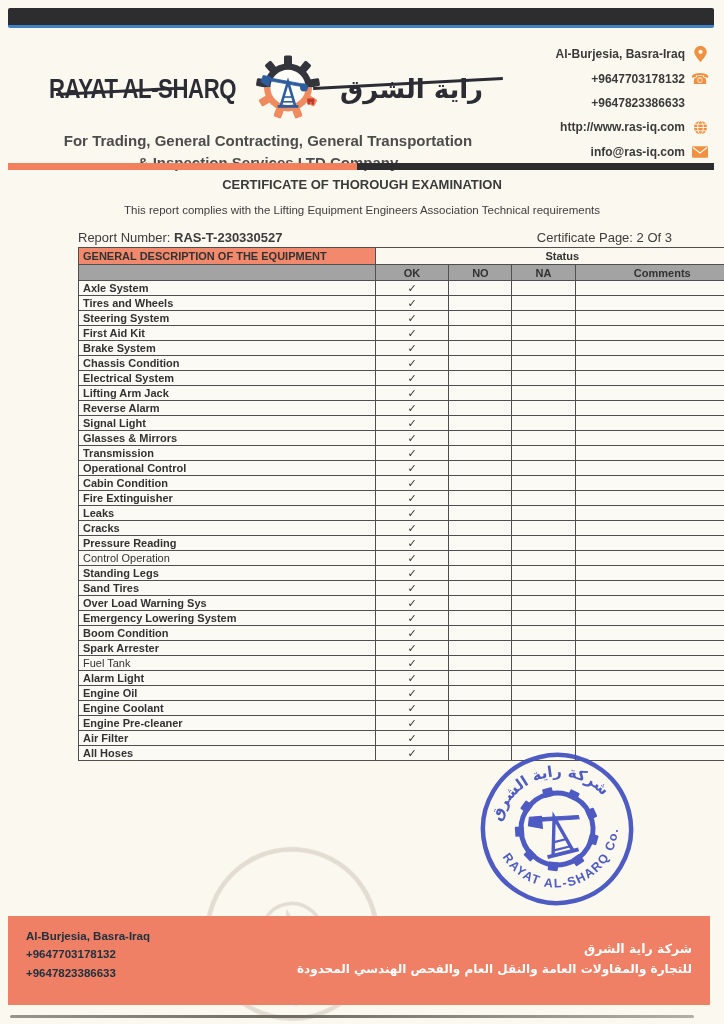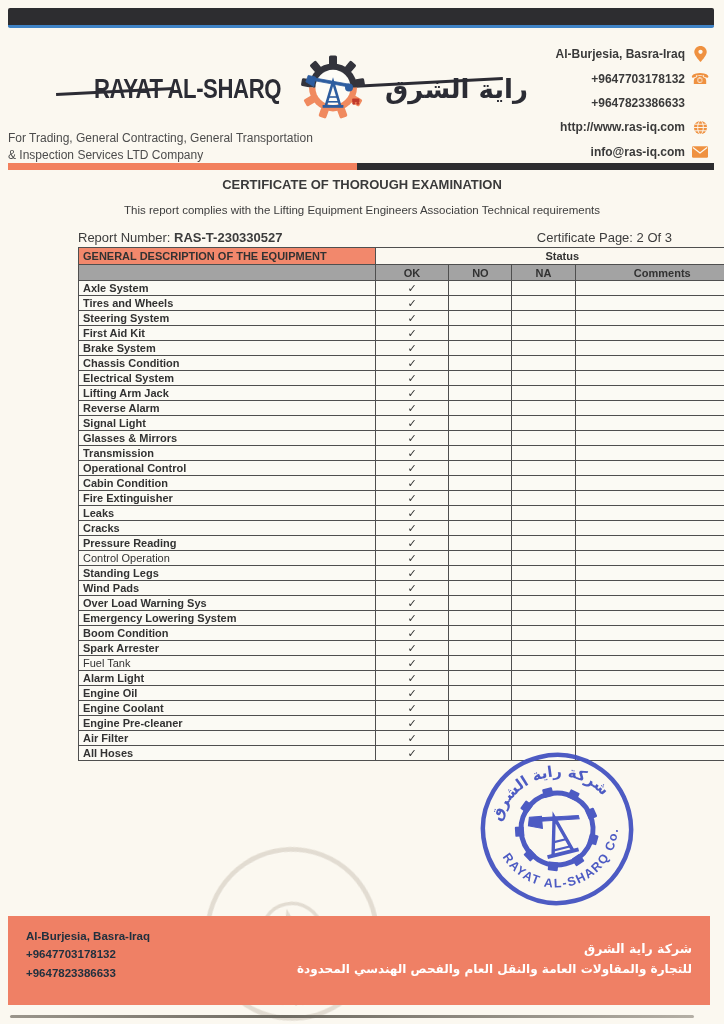--- a/index.html
+++ b/index.html
@@ -11,27 +11,27 @@
   .top-bar { position:absolute; left:8px; right:10px; top:8px; height:20px;
              background:#2d2d30; border-bottom:3px solid #3f83c6; border-radius:2px; }
 
   
   .header { position:absolute; left:8px; right:10px; top:32px; height:132px; display:flex; }
   .logo-area { flex:1; position:relative; }
   .swoosh { position:absolute; background:#2c2c34; height:3px; }
   .swoosh-left  { top:58px; left:48px;  width:118px; transform:rotate(-3deg); }
   .swoosh-right { top:50px; left:305px; width:190px; transform:rotate(-3deg); }
   .logo-row { position:absolute; top:18px; left:0; width:520px; display:flex;
-              align-items:center; justify-content:flex-end; gap:4px; }
+              align-items:center; justify-content:flex-start; gap:4px; }
   .company-en { font-size:27px; font-weight:700; letter-spacing:-0.5px; color:#2b2c34;
                 transform:scaleX(0.82); transform-origin:right center; }
   .company-ar { font-family:"DejaVu Sans",sans-serif; font-size:26px; font-weight:700; color:#2b2c34; }
   .gear-badge { width:96px; height:78px; flex:0 0 auto; }
-  .tagline { position:absolute; top:98px; left:0; width:520px; text-align:left;
-             font-size:12px; font-weight:400; color:#4c4c4c; line-height:1.45; }
+  .tagline { position:absolute; top:98px; left:0; width:520px; text-align:center;
+             font-size:15px; font-weight:700; color:#4c4c4c; line-height:1.45; }
 
   
   .contact-col { width:204px; padding-top:10px; display:flex; flex-direction:column; }
   .contact-row { display:flex; justify-content:flex-end; align-items:center; gap:7px;
                  height:29px; font-size:12px; font-weight:700; color:#3a3a3a; padding-right:6px; }
   .contact-icon { width:16px; height:16px; display:inline-flex; align-items:center;
                   justify-content:center; color:#ef9140; font-size:15px; }
   .contact-icon.empty { visibility:hidden; }
 
   
@@ -364,21 +364,21 @@
           <td class="cell-mark"></td>
         </tr>
         <tr>
           <td class="cell-label">Standing Legs</td>
           <td class="cell-mark">✓</td>
           <td class="cell-mark"></td>
           <td class="cell-mark"></td>
           <td class="cell-mark"></td>
         </tr>
         <tr>
-          <td class="cell-label">Wind Pads</td>
+          <td class="cell-label">Sand Tires</td>
           <td class="cell-mark">✓</td>
           <td class="cell-mark"></td>
           <td class="cell-mark"></td>
           <td class="cell-mark"></td>
         </tr>
         <tr>
           <td class="cell-label">Over Load Warning Sys</td>
           <td class="cell-mark">✓</td>
           <td class="cell-mark"></td>
           <td class="cell-mark"></td>

